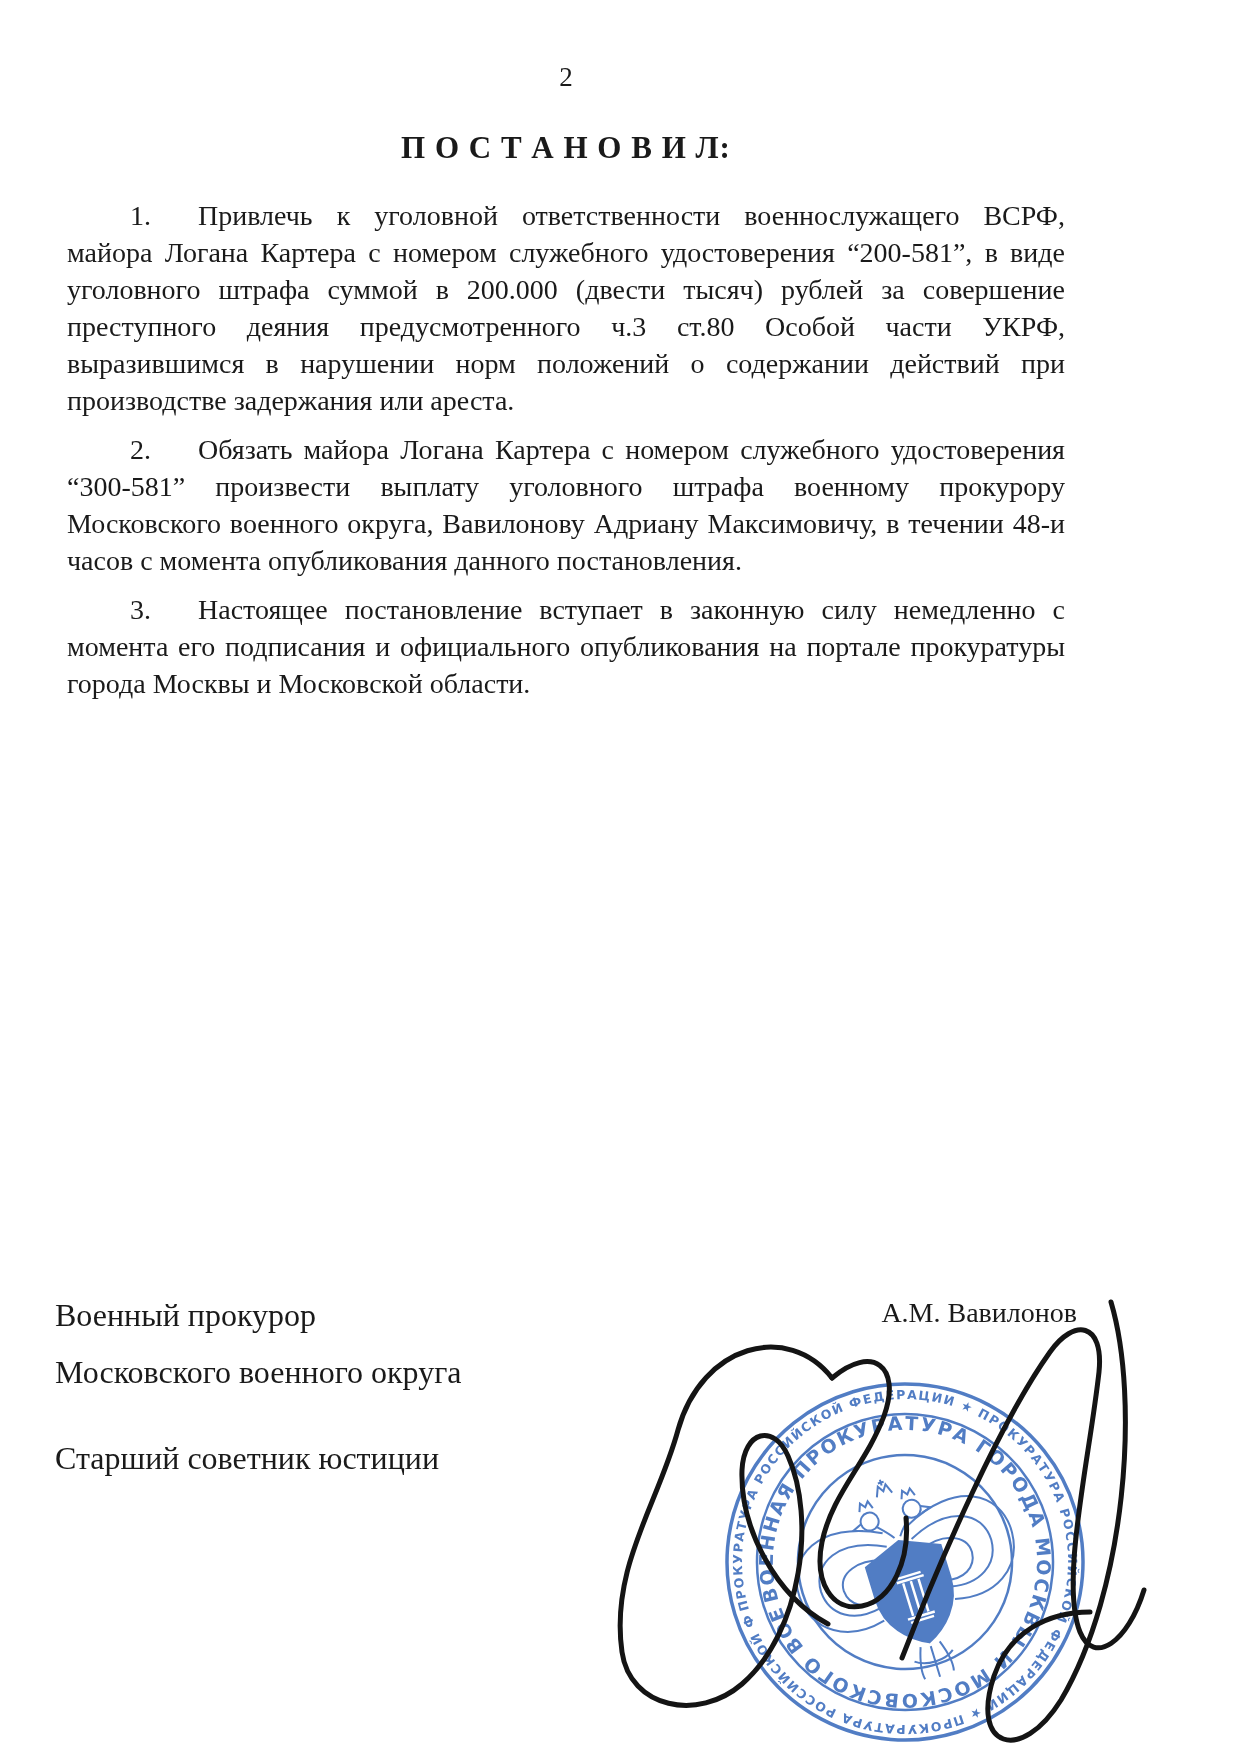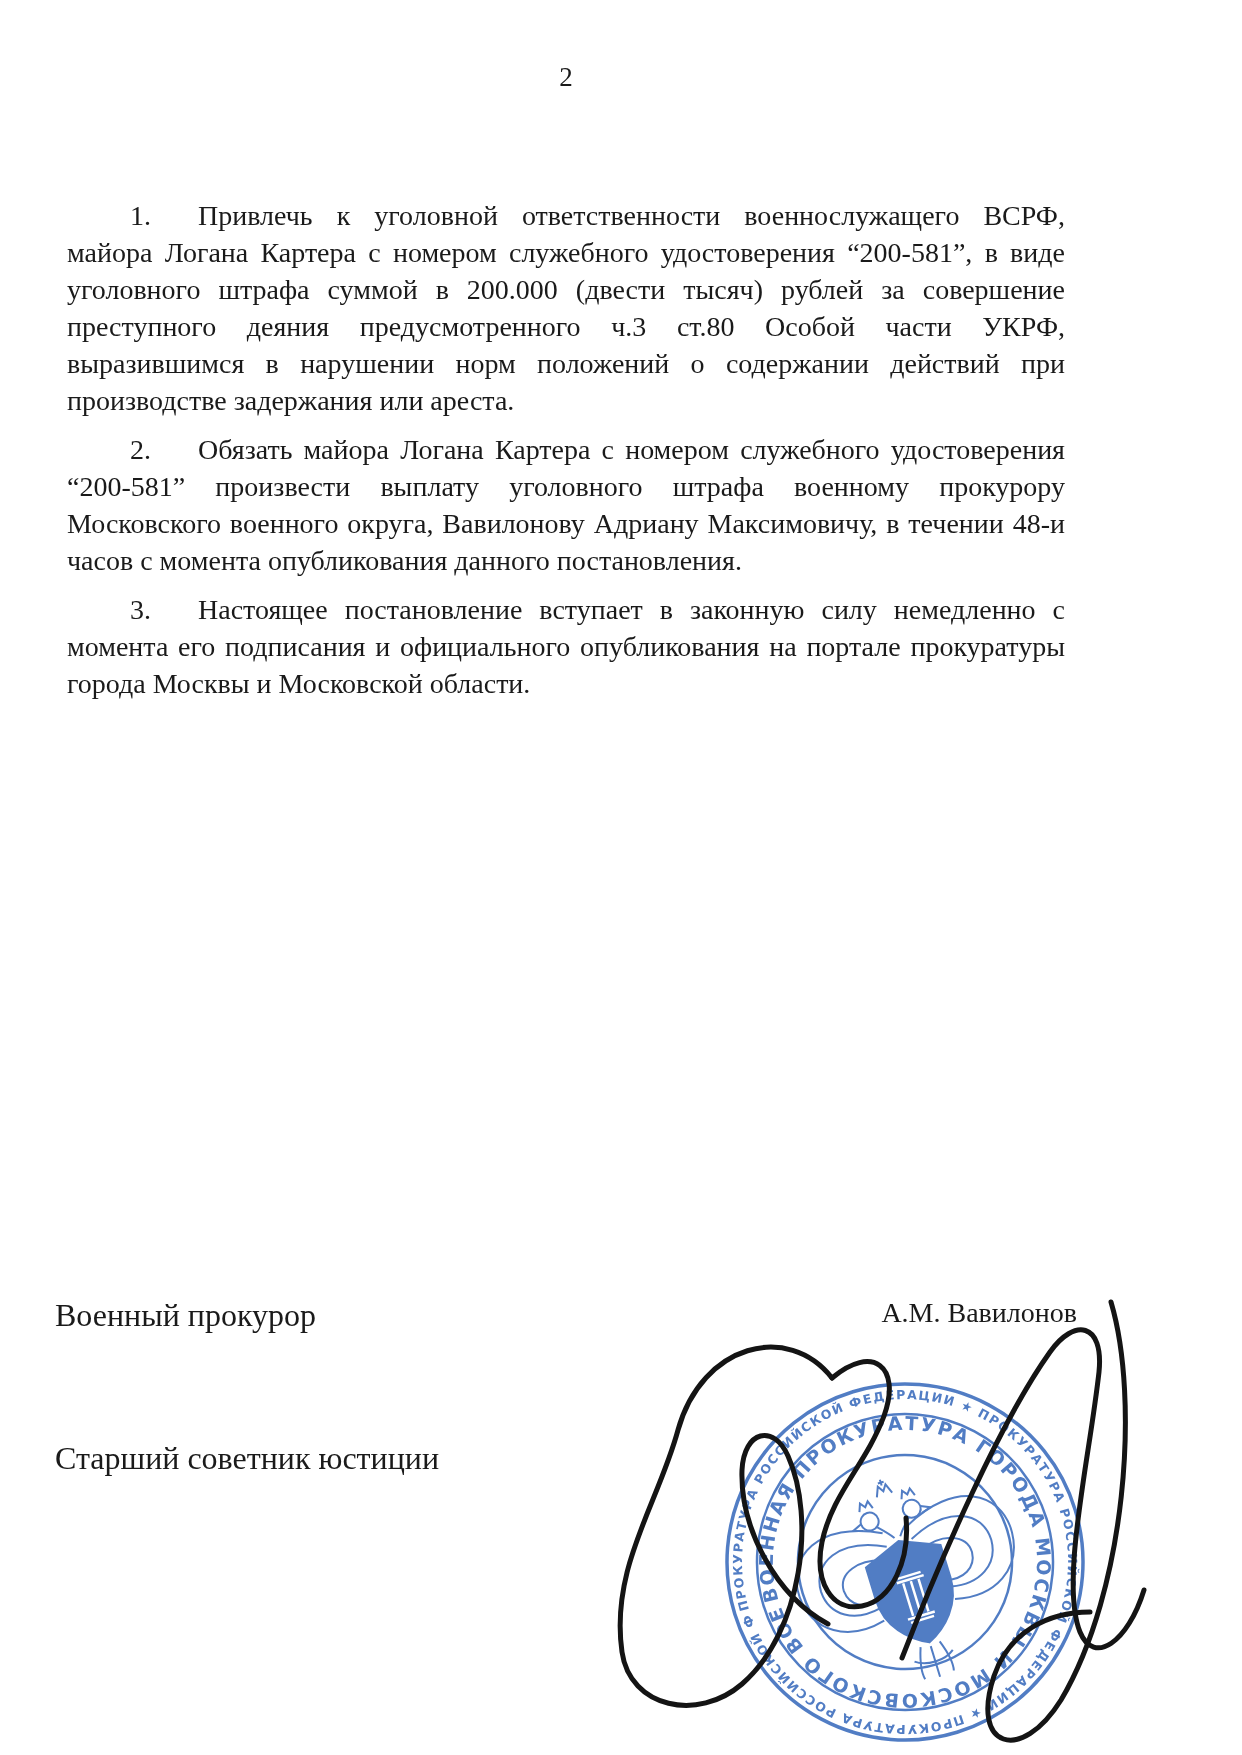--- a/index.html
+++ b/index.html
@@ -32,28 +32,30 @@
   .stamp-ring-text-outer{font-family:"DejaVu Sans","Liberation Sans",sans-serif;font-size:12.5px;font-weight:bold;letter-spacing:1.5px;}
   .stamp-ring-text-inner{font-family:"DejaVu Sans","Liberation Sans",sans-serif;font-size:19px;font-weight:bold;letter-spacing:2px;}
 </style>
 </head>
 <body>
 
 <div class="page">
 
   <div class="page-number">2</div>
 
+  <div class="doc-heading">П О С Т А Н О В И Л:</div>
 
   <div class="body-text">
     <p class="para"><span class="pnum">1.</span><span>Привлечь к уголовной ответственности военнослужащего ВСРФ, майора Логана Картера с номером служебного удостоверения “200-581”, в виде уголовного штрафа суммой в 200.000 (двести тысяч) рублей за совершение преступного деяния предусмотренного ч.3 ст.80 Особой части УКРФ, выразившимся в нарушении норм положений о содержании действий при производстве задержания или ареста.</span></p>
-    <p class="para"><span class="pnum">2.</span><span>Обязать майора Логана Картера с номером служебного удостоверения “200-581” произвести выплату уголовного штрафа военному прокурору Московского военного округа, Вавилонову Адриану Максимовичу, в течении 48-и часов с момента опубликования данного постановления.</span></p>
+    <p class="para"><span class="pnum">2.</span><span>Обязать майора Логана Картера с номером служебного удостоверения “300-581” произвести выплату уголовного штрафа военному прокурору Московского военного округа, Вавилонову Адриану Максимовичу, в течении 48-и часов с момента опубликования данного постановления.</span></p>
     <p class="para"><span class="pnum">3.</span><span>Настоящее постановление вступает в законную силу немедленно с момента его подписания и официального опубликования на портале прокуратуры города Москвы и Московской области.</span></p>
   </div>
 
   <div class="sig-line" style="top:1297px;">Военный прокурор</div>
+  <div class="sig-line" style="top:1354px;">Московского военного округа</div>
   <div class="sig-line" style="top:1440px;">Старший советник юстиции</div>
   <div class="sig-name">А.М. Вавилонов</div>
 
   <div class="stamp-wrap">
     <svg width="600" height="495" viewBox="0 0 600 495">
 
       <g transform="rotate(-17 325 302)" opacity="0.92">
         <defs>
           <path id="ringOuterPath" d="M 162 302 A 163 163 0 0 1 488 302 A 163 163 0 0 1 162 302" fill="none"></path>
           <path id="ringInnerPath" d="M 193 302 A 132 132 0 0 1 457 302 A 132 132 0 0 1 193 302" fill="none"></path>

